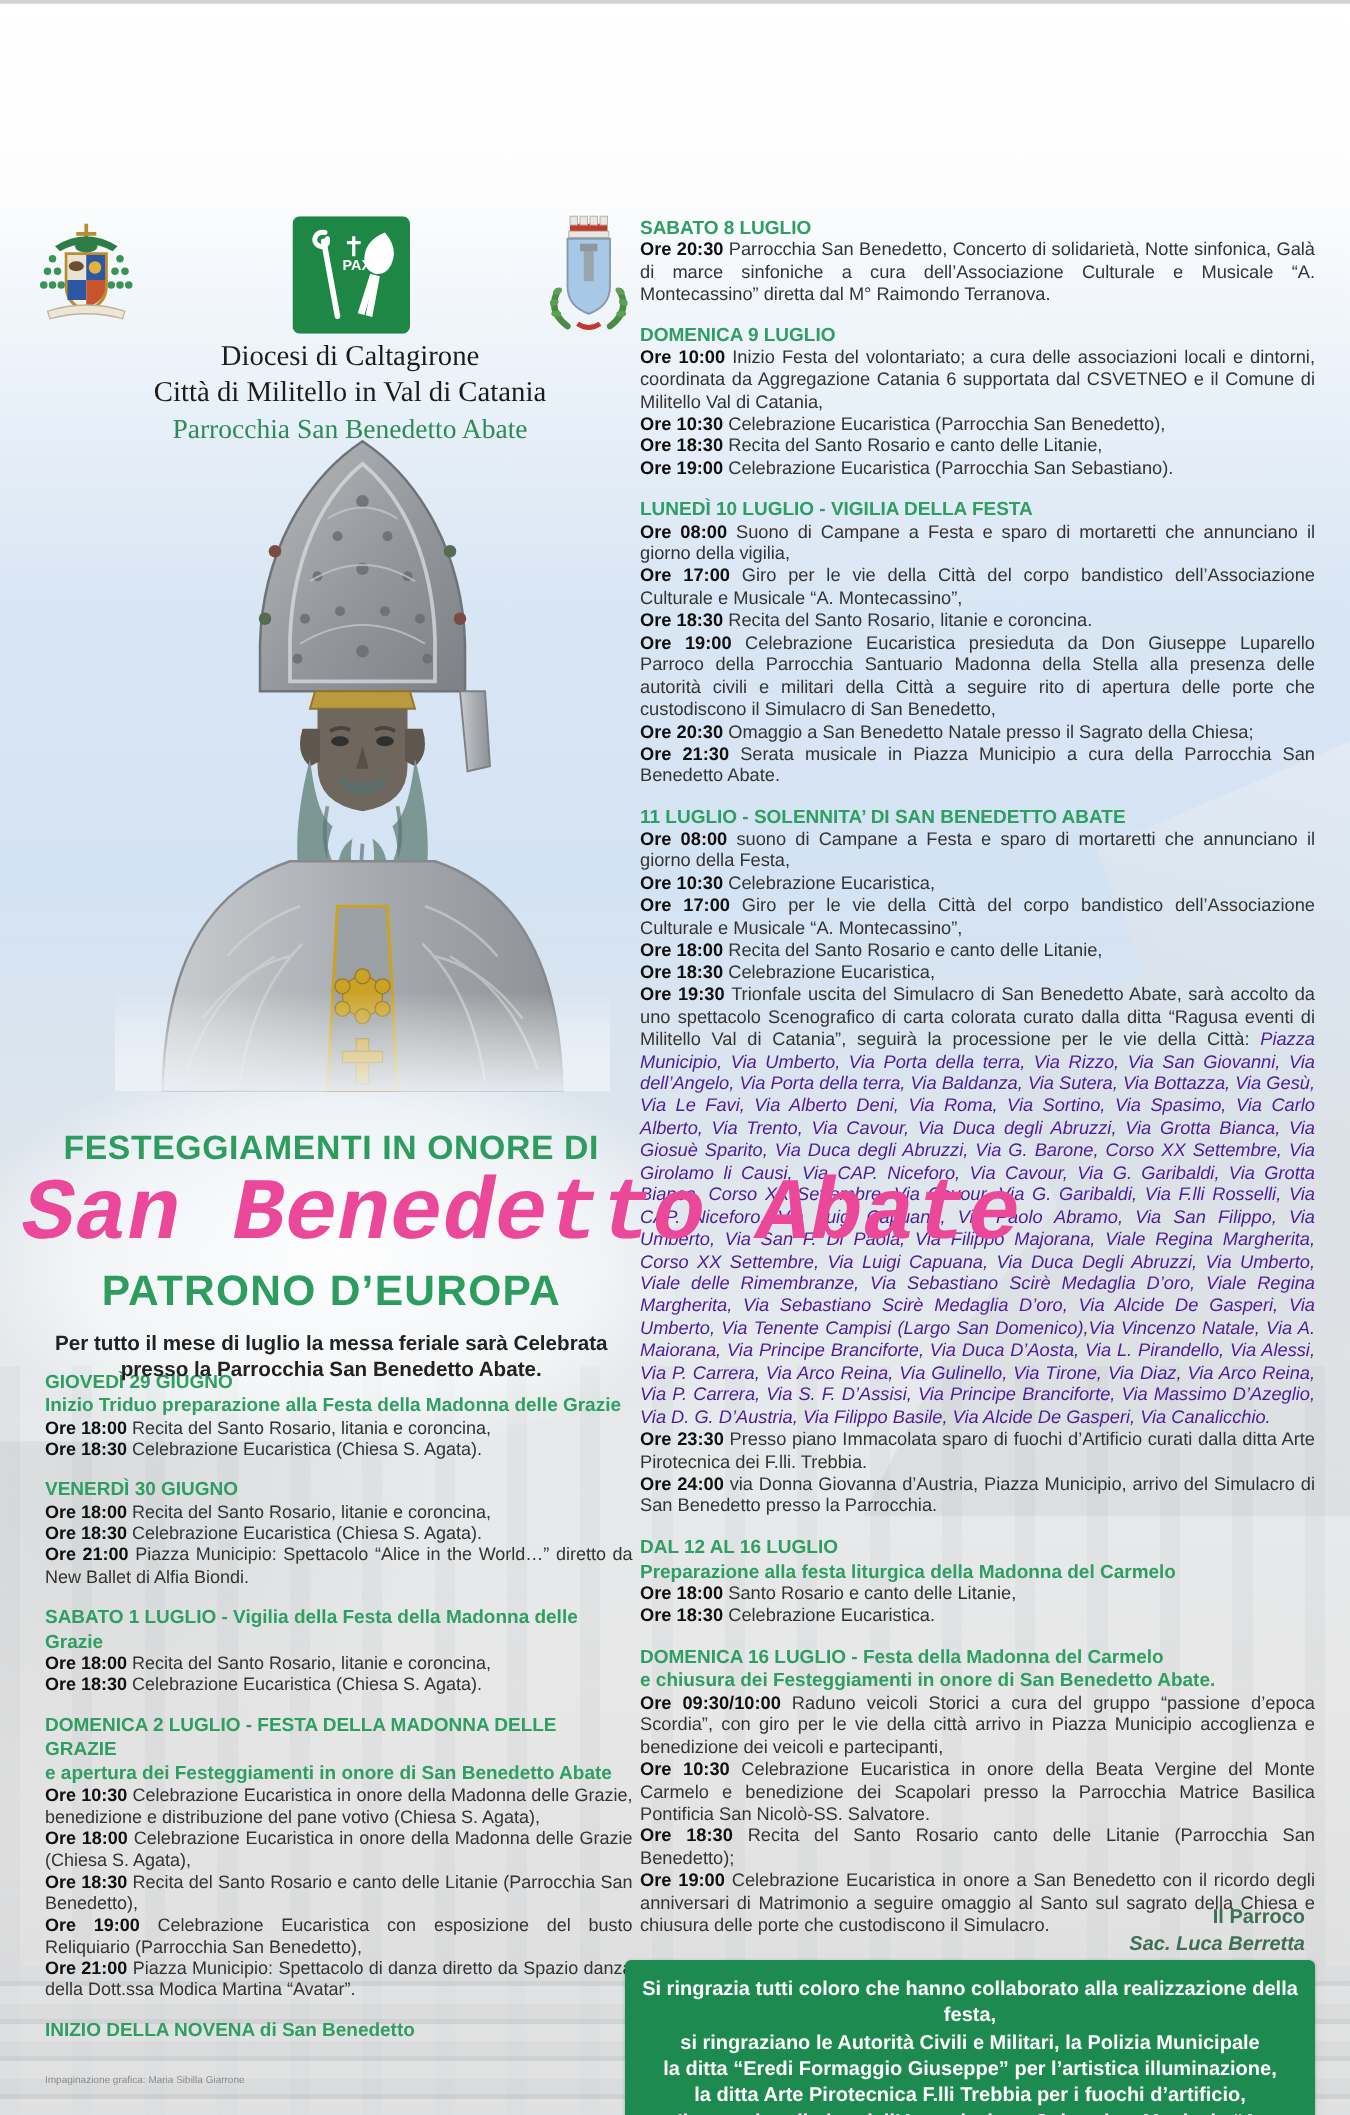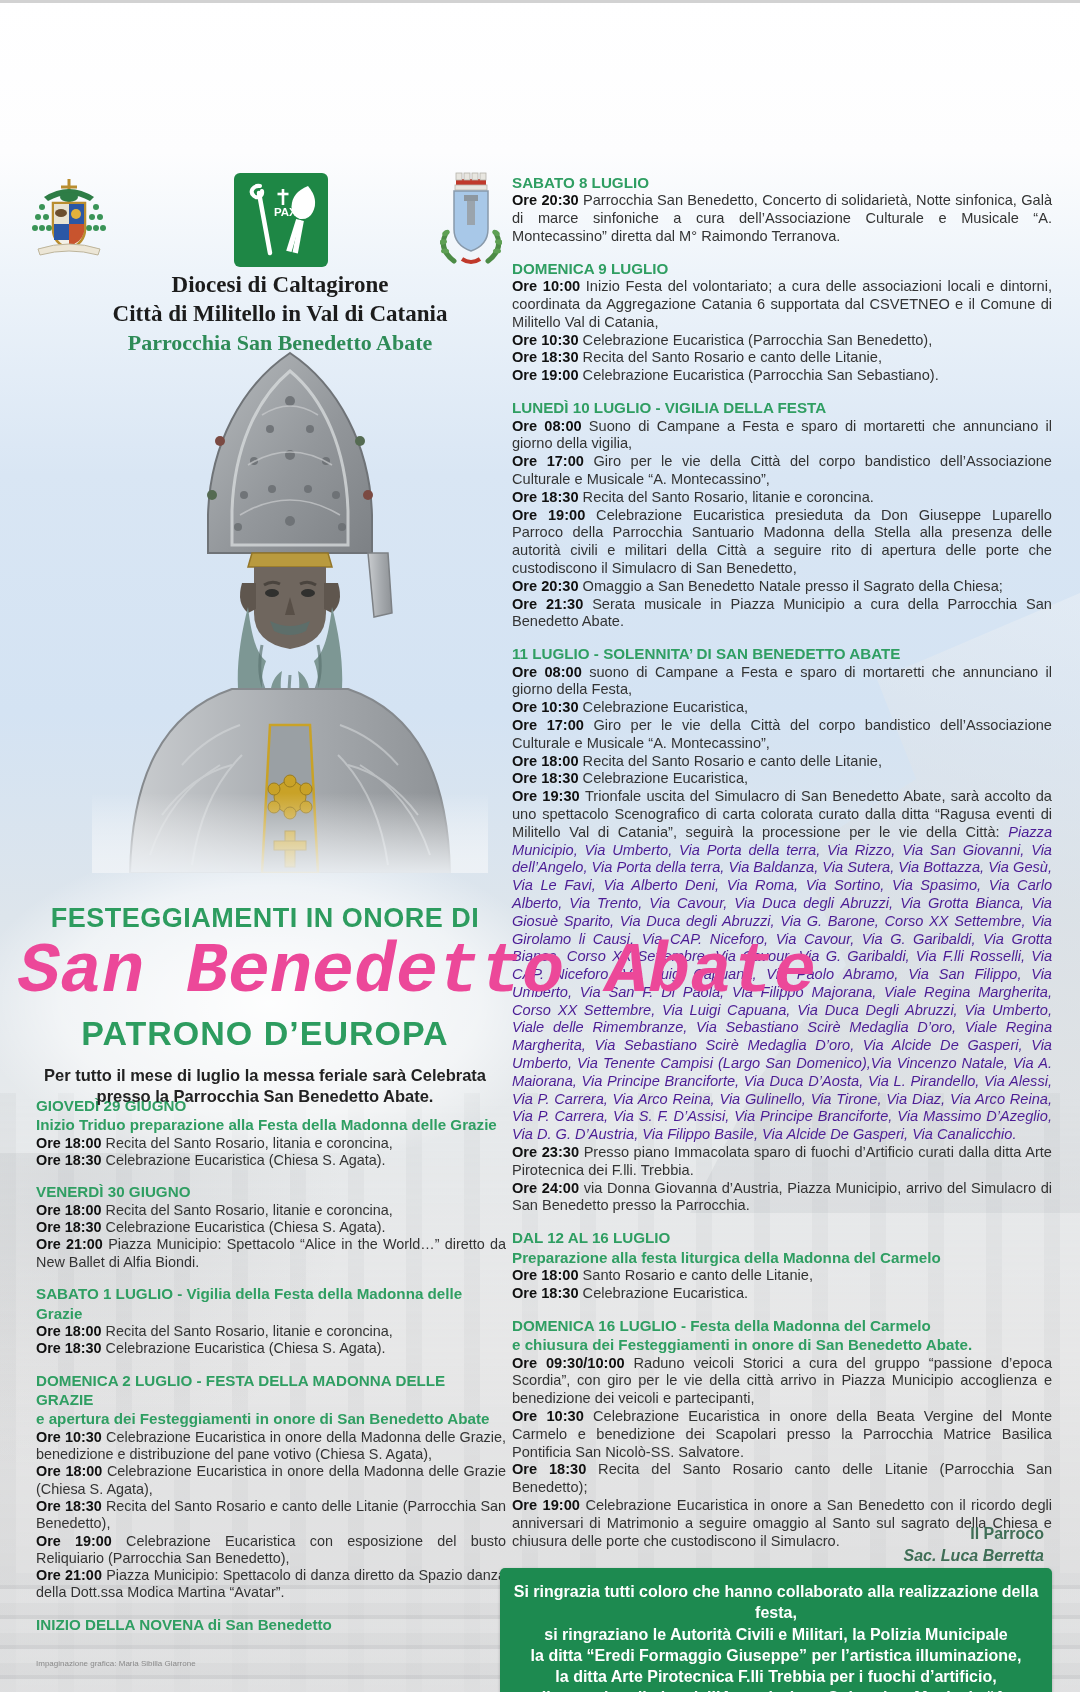--- a/index.html
+++ b/index.html
@@ -21,21 +21,21 @@
       linear-gradient(180deg,rgba(255,255,255,0) 0%,rgba(205,207,210,.35) 55%,rgba(190,192,195,.5) 100%);}
   .bg-steps{left:0;top:1570px;width:1080px;height:122px;opacity:.55;
     background:repeating-linear-gradient(180deg,#d9dadb 0 12px,#c7c8ca 12px 16px,#e3e4e5 16px 30px);}
   .bg-arch-left{left:0;top:1150px;width:340px;height:420px;opacity:.25;
     background:radial-gradient(circle at 20% 10%,rgba(120,124,128,.5) 0,rgba(120,124,128,0) 60%);}
   .haze{left:0;top:850px;width:540px;height:300px;
     background:radial-gradient(ellipse at 50% 50%,rgba(255,255,255,.95) 0%,rgba(255,255,255,.55) 55%,rgba(255,255,255,0) 78%);}
   
   .crest{position:absolute;}
   .header-text{position:absolute;left:40px;top:268px;width:480px;text-align:center;
-    font-family:"Liberation Serif","DejaVu Serif",serif;font-weight:bold;color:#1c1c1c;}
+    font-family:"Liberation Serif","DejaVu Serif",serif;font-weight:normal;color:#1c1c1c;}
   .header-text .l1{font-size:23px;line-height:1.25;}
   .header-text .l2{font-size:23px;line-height:1.25;}
   .header-text .l3{font-size:22px;line-height:1.3;color:#2e8b57;}
   
   .statue{position:absolute;left:92px;top:342px;width:396px;height:528px;}
   
   .title-block{position:absolute;left:18px;top:900px;width:494px;text-align:center;z-index:3;}
   .kicker{font-size:27px;font-weight:800;color:#2d9c5f;letter-spacing:.5px;}
   .saint-name{font-family:Liberation Mono, monospace;font-style:italic;font-weight:bold;
     font-size:70px;color:#ec4899;margin-top:2px;line-height:1.05;white-space:nowrap;}

